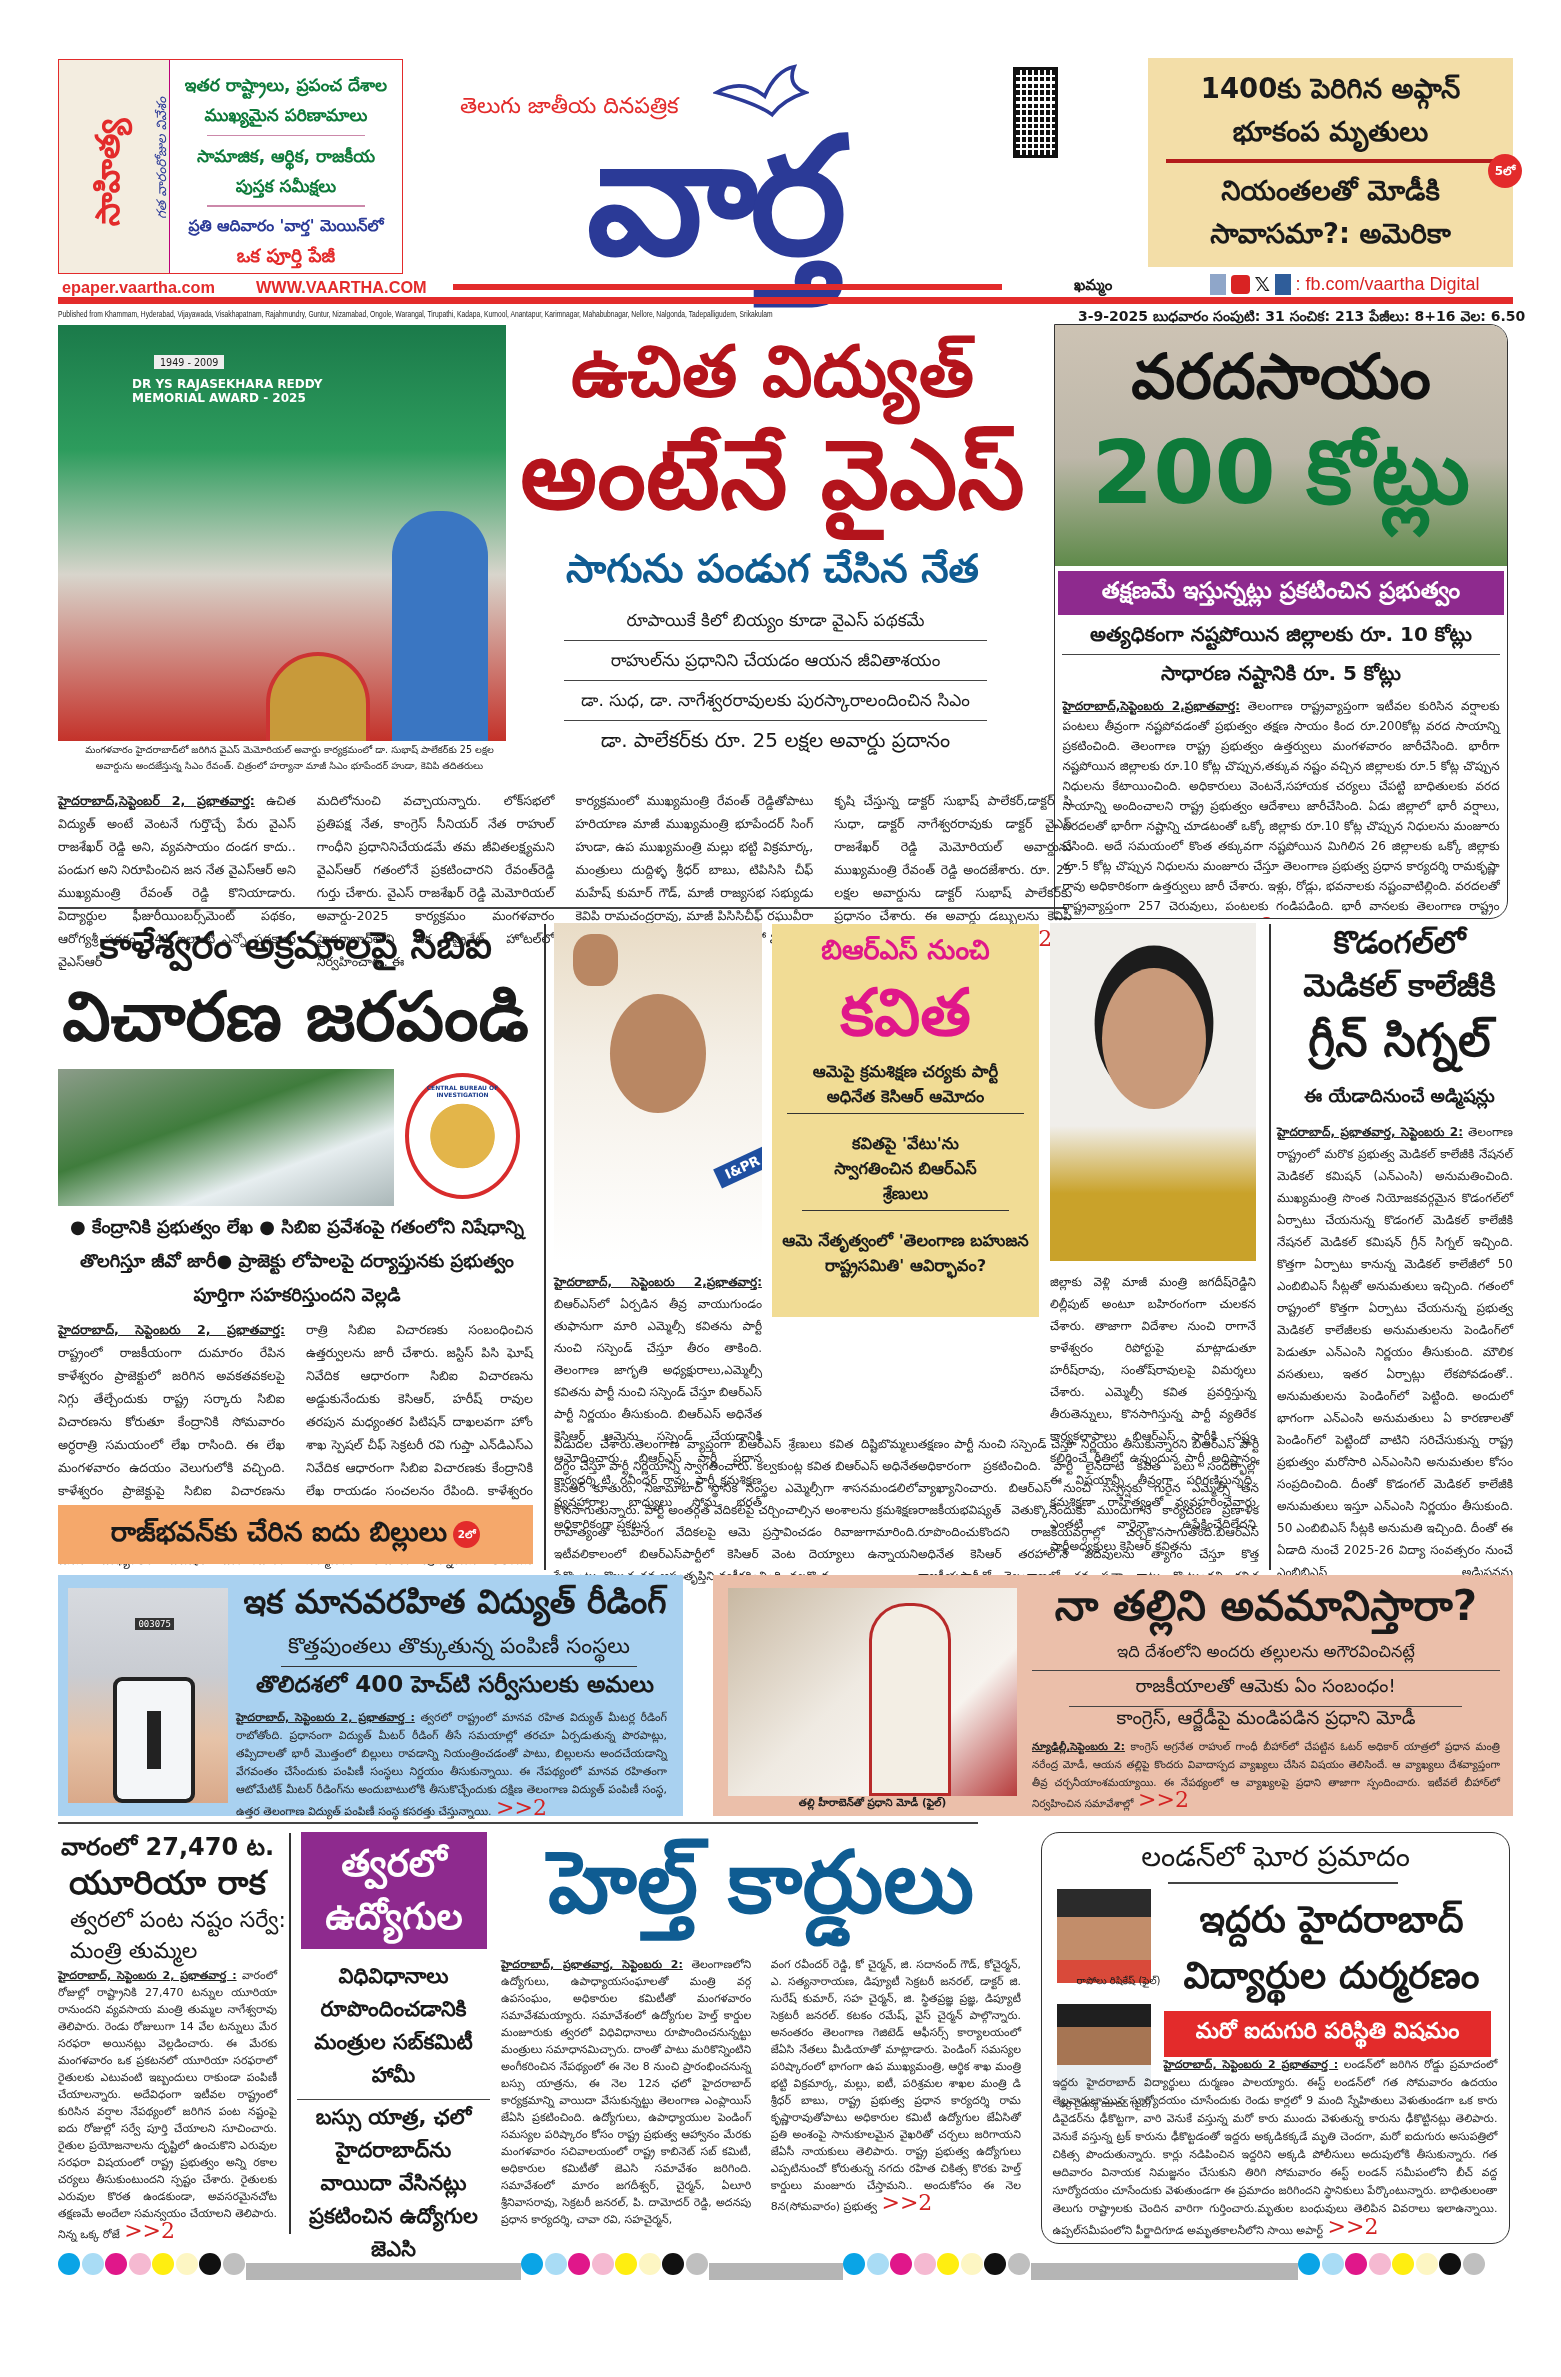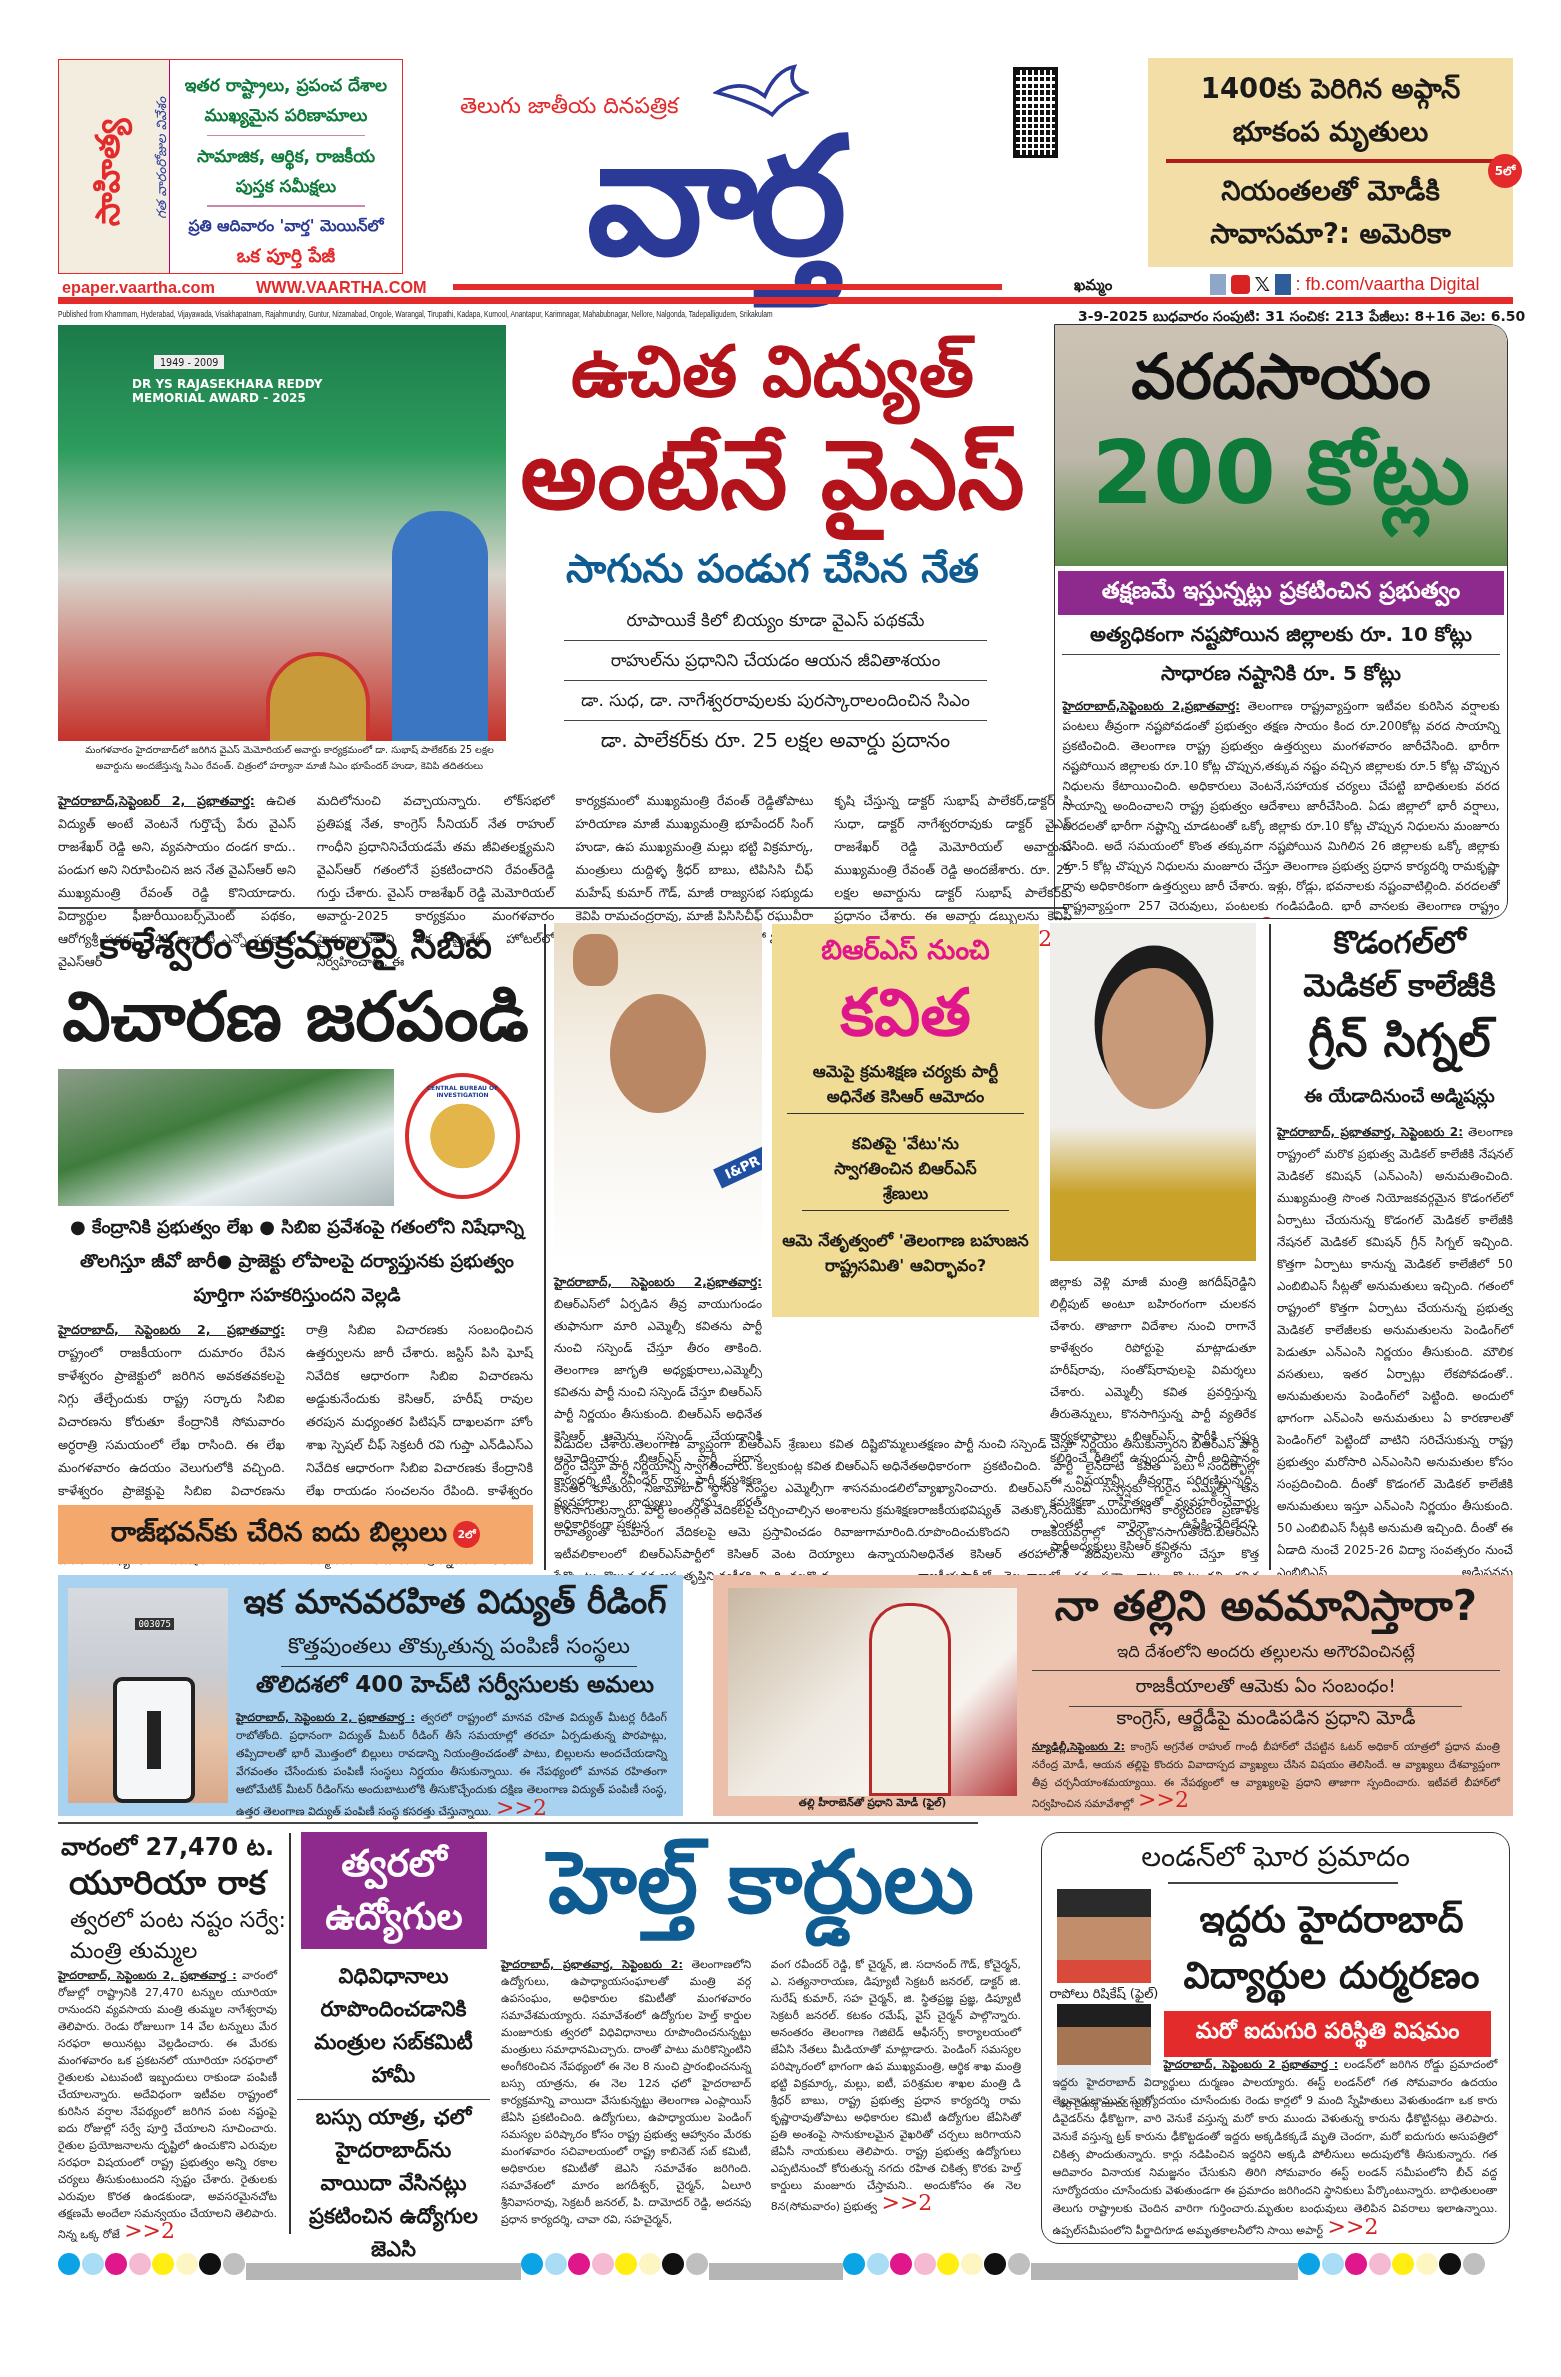--- a/index.html
+++ b/index.html
@@ -185,21 +185,21 @@
 <div class="abs" style="left:297px;top:2101px;width:193px;text-align:center;font-size:21px;font-weight:bold;line-height:33px">బస్సు యాత్ర, ఛలో హైదరాబాద్‌ను వాయిదా వేసినట్లు ప్రకటించిన ఉద్యోగుల జెఎసి</div>
 <div class="abs" style="left:501px;top:1956px;width:520px;display:grid;grid-template-columns:1fr 1fr;gap:19.3px">
   <div class="body-text" style="font-size:11px;line-height:17px"><span class="dl">హైదరాబాద్, ప్రభాతవార్త, సెప్టెంబరు 2:</span> <span>తెలంగాణలోని ఉద్యోగులు, ఉపాధ్యాయసంఘాలతో మంత్రి వర్గ ఉపసంఘం, అధికారుల కమిటీతో మంగళవారం సమావేశమయ్యారు. సమావేశంలో ఉద్యోగుల హెల్త్ కార్డుల మంజూరుకు త్వరలో విధివిధానాలు రూపొందించనున్నట్టు మంత్రులు సమాధానమిచ్చారు. దాంతో పాటు మరికొన్నింటిని అంగీకరించిన నేపథ్యంలో ఈ నెల 8 నుంచి ప్రారంభించనున్న బస్సు యాత్రను, ఈ నెల 12న ఛలో హైదరాబాద్ కార్యక్రమాన్ని వాయిదా వేసుకున్నట్టు తెలంగాణ ఎంప్లాయిస్ జేఏసి ప్రకటించింది. ఉద్యోగులు, ఉపాధ్యాయుల పెండింగ్ సమస్యల పరిష్కారం కోసం రాష్ట్ర ప్రభుత్వ ఆహ్వానం మేరకు మంగళవారం సచివాలయంలో రాష్ట్ర కాబినెట్ సబ్ కమిటీ, అధికారుల కమిటీతో జెఎసి సమావేశం జరిగింది. సమావేశంలో మారం జగదీశ్వర్, చైర్మన్, ఏలూరి శ్రీనివాసరావు, సెక్రటరీ జనరల్, పి. దామోదర్ రెడ్డి, అదనపు ప్రధాన కార్యదర్శి, చావా రవి, సహచైర్మన్,</span></div>
   <div class="body-text" style="font-size:11px;line-height:17px"><span>వంగ రవీందర్ రెడ్డి, కో చైర్మన్, జి. సదానంద్ గౌడ్, కోచైర్మన్, ఎ. సత్యనారాయణ, డిప్యూటీ సెక్రటరీ జనరల్, డాక్టర్ జి. సురేష్ కుమార్, సహ చైర్మన్, జి. స్థితప్రజ్ఞ ప్రజ్ఞ, డిప్యూటీ సెక్రటరీ జనరల్. కటకం రమేష్, వైస్ చైర్మన్ పాల్గొన్నారు. అనంతరం తెలంగాణ గెజిటెడ్ ఆఫీసర్స్ కార్యాలయంలో జేఏసి నేతలు మీడియాతో మాట్లాడారు. పెండింగ్ సమస్యల పరిష్కారంలో భాగంగా ఉప ముఖ్యమంత్రి, ఆర్థిక శాఖ మంత్రి భట్టి విక్రమార్క, మల్లు, ఐటీ, పరిశ్రమల శాఖల మంత్రి డి శ్రీధర్ బాబు, రాష్ట్ర ప్రభుత్వ ప్రధాన కార్యదర్శి రామ కృష్ణారావుతోపాటు అధికారుల కమిటీ ఉద్యోగుల జేఏసితో ప్రతి అంశంపై సానుకూలమైన వైఖరితో చర్చలు జరిగాయని జేఏసీ నాయకులు తెలిపారు. రాష్ట్ర ప్రభుత్వ ఉద్యోగులు ఎప్పటినుంచో కోరుతున్న నగదు రహిత చికిత్స కొరకు హెల్త్ కార్డులు మంజూరు చేస్తామని.. అందుకోసం ఈ నెల 8న(సోమవారం) ప్రభుత్వ</span><span class="more">&gt;&gt;2</span></div>
 </div>
 
 <div class="abs" style="left:1041px;top:1832px;width:469px;height:412px;border:1.5px solid #333;border-radius:18px">
   <div style="position:absolute;left:0;right:0;top:7.4px;text-align:center;font-size:28px">లండన్‌లో ఘోర ప్రమాదం</div>
   <div style="position:absolute;left:126px;width:230px;top:49px;height:1.5px;background:#444"></div>
   <div class="photo" style="position:absolute;left:15px;top:56px;width:94px;height:94px;background:linear-gradient(180deg,#2b2b2b 0 30%,#c28d6a 30% 75%,#d94a3a 75%)"></div>
-  <div style="position:absolute;left:7.4px;top:153px;width:111px;text-align:left;font-size:13px">రాపోలు రిషికేష్ (ఫైల్)</div>
+  <div style="position:absolute;left:7.4px;top:142px;width:111px;text-align:right;font-size:10px">రాపోలు రిషికేష్ (ఫైల్)</div>
   <div class="photo" style="position:absolute;left:15px;top:171px;width:94px;height:94px;background:linear-gradient(180deg,#1f1f1f 0 25%,#a67553 25% 65%,#e9eef2 65%)"></div>
   <div style="position:absolute;left:0;top:266px;width:126px;text-align:center;font-size:9px">తర్రె చైతన్య యాదవ్ (ఫైల్)</div>
   <div style="position:absolute;left:119px;top:59px;width:341px;text-align:center;font-size:37px;font-weight:bold;line-height:56px">ఇద్దరు హైదరాబాద్ విద్యార్థుల దుర్మరణం</div>
   <div style="position:absolute;left:122px;top:178px;width:327px;background:#e32b2b;color:#fff;text-align:center;font-size:22px;font-weight:bold;padding:7.4px 0">మరో ఐదుగురి పరిస్థితి విషమం</div>
   <div class="body-text" style="position:absolute;left:10.4px;top:223px;width:445px;font-size:11px;line-height:18px;text-indent:111px"><span class="dl">హైదరాబాద్, సెప్టెంబరు 2 ప్రభాతవార్త :</span> <span>లండన్‌లో జరిగిన రోడ్డు ప్రమాదంలో ఇద్దరు హైదరాబాద్ విద్యార్థులు దుర్మణం పాలయ్యారు. ఈస్ట్ లండన్‌లో గత సోమవారం ఉదయం తెల్లవారుజామున సూర్యోదయం చూసేందుకు రెండు కార్లలో 9 మంది స్నేహితులు వెళుతుండగా ఒక కారు డివైడర్‌ను ఢీకొట్టగా, వారి వెనుకే వస్తున్న మరో కారు ముందు వెళుతున్న కారును ఢీకొట్టినట్లు తెలిపారు. వెనుకే వస్తున్న ట్రక్ కారును ఢీకొట్టడంతో ఇద్దరు అక్కడికక్కడే మృతి చెందగా, మరో ఐదుగురు అసుపత్రిలో చికిత్స పొందుతున్నారు. కార్లు నడిపించిన ఇద్దరిని అక్కడి పోలీసులు అదుపులోకి తీసుకున్నారు. గత ఆదివారం వినాయక నిమజ్జనం చేసుకుని తిరిగి సోమవారం ఈస్ట్ లండన్ సమీపంలోని బీచ్ వద్ద సూర్యోదయం చూసేందుకు వెళుతుండగా ఈ ప్రమాదం జరిగిందని స్థానికులు పేర్కొంటున్నారు. బాధితులంతా తెలుగు రాష్ట్రాలకు చెందిన వారిగా గుర్తించారు.మృతుల బంధువులు తెలిపిన వివరాలు ఇలాఉన్నాయి. ఉప్పల్‌సమీపంలోని పీర్జాదిగూడ అమృతకాలనీలోని సాయి అపార్ట్</span><span class="more">&gt;&gt;2</span></div>
 </div>
 
 <div class="abs" style="left:58px;top:2253px;width:1455px;white-space:nowrap">
   <span class="dot" style="background:#0aa4e6"></span><span class="dot" style="background:#a9dcf5"></span><span class="dot" style="background:#e0178a"></span><span class="dot" style="background:#f5b9d1"></span><span class="dot" style="background:#ffee10"></span><span class="dot" style="background:#fdf6c3"></span><span class="dot" style="background:#111"></span><span class="dot" style="background:#bfbfbf"></span><span class="bar" style="width:275px"></span><span class="dot" style="background:#0aa4e6"></span><span class="dot" style="background:#a9dcf5"></span><span class="dot" style="background:#e0178a"></span><span class="dot" style="background:#f5b9d1"></span><span class="dot" style="background:#ffee10"></span><span class="dot" style="background:#fdf6c3"></span><span class="dot" style="background:#111"></span><span class="dot" style="background:#bfbfbf"></span><span class="bar" style="width:134px"></span><span class="dot" style="background:#0aa4e6"></span><span class="dot" style="background:#a9dcf5"></span><span class="dot" style="background:#e0178a"></span><span class="dot" style="background:#f5b9d1"></span><span class="dot" style="background:#ffee10"></span><span class="dot" style="background:#fdf6c3"></span><span class="dot" style="background:#111"></span><span class="dot" style="background:#bfbfbf"></span><span class="bar" style="width:267px"></span><span class="dot" style="background:#0aa4e6"></span><span class="dot" style="background:#a9dcf5"></span><span class="dot" style="background:#e0178a"></span><span class="dot" style="background:#f5b9d1"></span><span class="dot" style="background:#ffee10"></span><span class="dot" style="background:#fdf6c3"></span><span class="dot" style="background:#111"></span><span class="dot" style="background:#bfbfbf"></span>
 </div>

